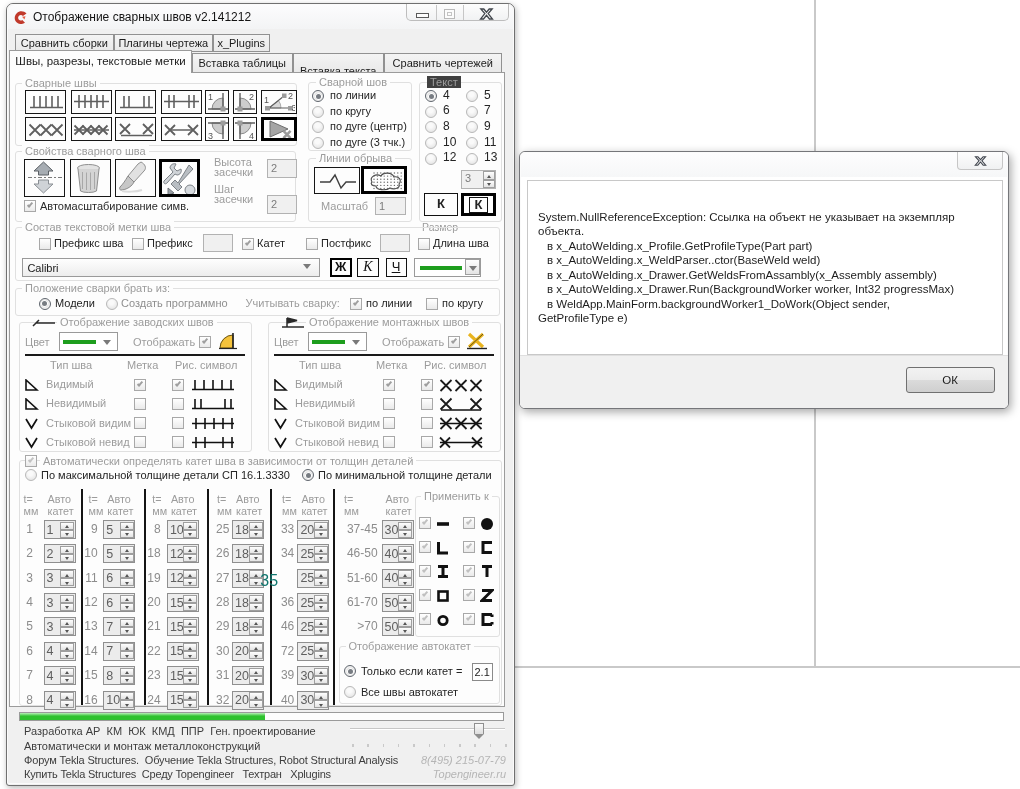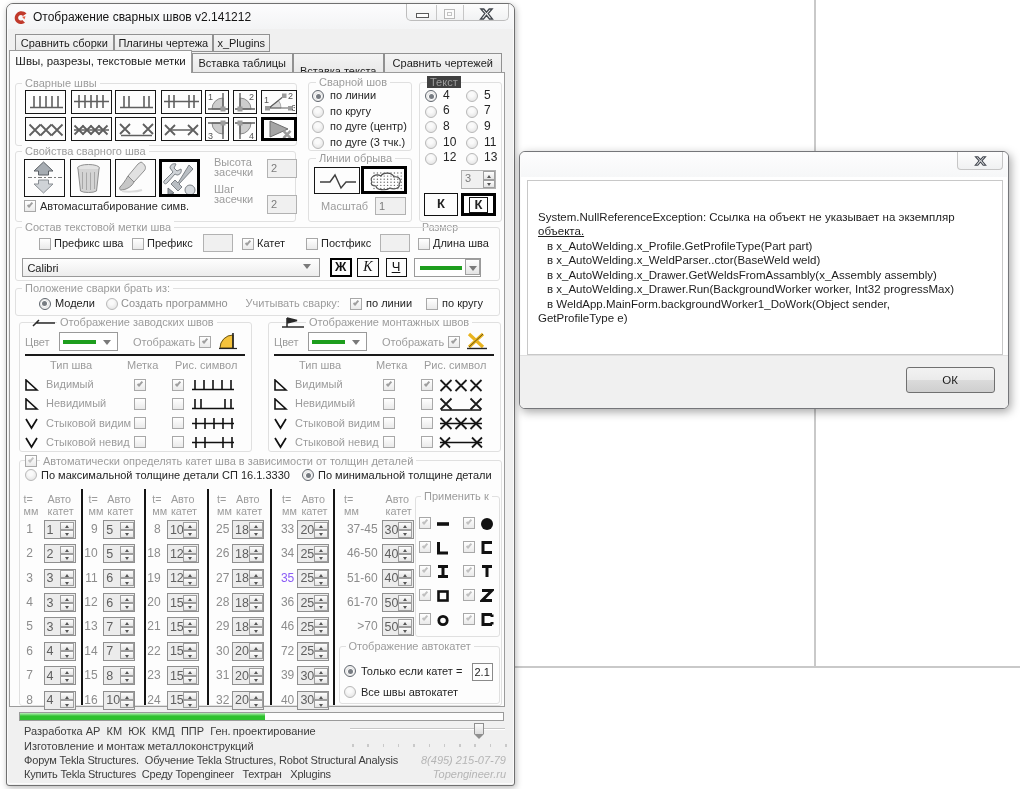--- a/index.html
+++ b/index.html
@@ -844,21 +844,21 @@
   </div>
 <div class="a tx" style="left:260.3px;top:547.37px;width:34px;text-align:right;font-size:12px;color:#8d8d8d">34</div>
 <div class="a" style="left:297.4px;top:544.37px;width:32px;height:19px;border:1px solid #8f8f8f;background:#ececec"></div>
 <div class="a tx" style="left:300.4px;top:546.87px;font-size:12.5px;color:#5f5f5f">25</div>
 <div class="a ud" style="left:313.9px;top:545.87px;width:14px;height:8px">
     <span class="uar" style="left:4px;top:2.5px"></span>
   </div>
 <div class="a ud" style="left:313.9px;top:553.87px;width:14px;height:8px">
     <span class="dar" style="left:4px;top:2.5px"></span>
   </div>
-<div class="a tx" style="left:260.3px;top:571.74px;width:34px;text-align:right;font-size:12px;color:#8b5cf6">35</div>
+<div class="a tx" style="left:260.3px;top:571.74px;width:34px;font-size:16px;color:#0f766e">35</div>
 <div class="a" style="left:297.4px;top:568.74px;width:32px;height:19px;border:1px solid #8f8f8f;background:#ececec"></div>
 <div class="a tx" style="left:300.4px;top:571.24px;font-size:12.5px;color:#5f5f5f">25</div>
 <div class="a ud" style="left:313.9px;top:570.24px;width:14px;height:8px">
     <span class="uar" style="left:4px;top:2.5px"></span>
   </div>
 <div class="a ud" style="left:313.9px;top:578.24px;width:14px;height:8px">
     <span class="dar" style="left:4px;top:2.5px"></span>
   </div>
 <div class="a tx" style="left:260.3px;top:596.11px;width:34px;text-align:right;font-size:12px;color:#8d8d8d">36</div>
 <div class="a" style="left:297.4px;top:593.11px;width:32px;height:19px;border:1px solid #8f8f8f;background:#ececec"></div>
@@ -1021,21 +1021,21 @@
 <div class="a rbx on" style="left:344px;top:665px;width:12px;height:12px">
     <span class="rdot"></span>
   </div>
 <div class="a tx" style="left:361px;top:664.5px;font-size:11px;color:#242424;">Только если катет =</div>
 <div class="a" style="left:471.5px;top:662.5px;width:21px;height:18px;border:1px solid #8a8a8a;background:#fefefe;font-size:11px;color:#222;padding:2.5px 0 0 2px">2.1</div>
 <div class="a rbx" style="left:344px;top:686px;width:12px;height:12px"></div>
 <div class="a tx" style="left:361px;top:685.5px;font-size:11px;color:#242424;">Все швы автокатет</div>
 <div class="a" style="left:19px;top:712px;width:485px;height:8.5px;border:1px solid #9a9a9a;background:#fdfdfd"></div>
 <div class="a" style="left:20px;top:713px;width:245px;height:6.5px;background:linear-gradient(#b9f0b9,#2ec22e 45%,#2ec22e)"></div>
 <div class="a tx" style="left:24px;top:724.5px;font-size:11px;color:#3d3d3d;">Разработка АР&nbsp;&nbsp;КМ&nbsp;&nbsp;ЮК&nbsp;&nbsp;КМД&nbsp;&nbsp;ППР&nbsp;&nbsp;Ген. проектирование</div>
-<div class="a tx" style="left:24px;top:740px;font-size:11px;color:#3d3d3d;">Изготовление и монтаж металлоконструкций</div>
+<div class="a tx" style="left:24px;top:740px;font-size:11px;color:#3d3d3d;">Автоматически и монтаж металлоконструкций</div>
 <div class="a tx" style="left:24px;top:754px;font-size:11px;color:#3d3d3d;letter-spacing:-0.15px">Форум Tekla Structures.&nbsp;&nbsp;Обучение Tekla Structures, Robot Structural Analysis</div>
 <div class="a tx" style="left:24px;top:768px;font-size:11px;color:#3d3d3d;letter-spacing:-0.2px">Купить Tekla Structures&nbsp;&nbsp;Среду Topengineer&nbsp;&nbsp;&nbsp;Техтран&nbsp;&nbsp;&nbsp;Xplugins</div>
 <div class="a tx" style="left:340px;top:754px;width:166px;text-align:right;font-size:11px;color:#b5b5b5;font-style:italic">8(495) 215-07-79</div>
 <div class="a tx" style="left:340px;top:768px;width:166px;text-align:right;font-size:11px;color:#b5b5b5;font-style:italic">Topengineer.ru</div>
 <div class="a" style="left:350px;top:727.5px;width:155px;height:2px;background:#c6c6c6;border-bottom:1px solid #fff"></div>
 <div class="a" style="left:474px;top:722.5px;width:10px;height:11px;background:linear-gradient(#fafafa,#dcdcdc);border:1px solid #8f8f8f;border-bottom:none"></div>
 <div class="a" style="left:474px;top:733.5px;width:0;height:0;border-left:5px solid transparent;border-right:5px solid transparent;border-top:5px solid #8f8f8f"></div>
 <div class="a" style="left:352px;top:743.5px;width:1.5px;height:3px;background:#c9c9c9"></div>
 <div class="a" style="left:367.3px;top:743.5px;width:1.5px;height:3px;background:#c9c9c9"></div>
 <div class="a" style="left:382.6px;top:743.5px;width:1.5px;height:3px;background:#c9c9c9"></div>
@@ -1050,18 +1050,18 @@
 <div class="a" style="left:519px;top:151px;width:490px;height:258px;background:#fff;border:1px solid #75767a;border-radius:6px;box-shadow:2px 3px 10px rgba(0,0,0,.35)"></div>
 <div class="a" style="left:520px;top:152px;width:488px;height:256px;border:1px solid #fbfbfb;border-radius:5px;background:linear-gradient(#fdfdfe,#f6f7f8 24px,#fff 24px)"></div>
 <div class="a" style="left:956.5px;top:152px;width:46.5px;height:18px;border:1px solid #c6c6c6;border-top:none;border-radius:0 0 4px 4px;background:linear-gradient(#fdfdfd,#f0f1f2)"></div>
 <svg class="a" style="left:974px;top:156px;" width="13" height="10" viewBox="0 0 13 10">
     <path d="M1.5 0.8 L3.9 0.8 L6.5 3.7 L9.1 0.8 L11.5 0.8 L7.9 4.8 L11.7 9.2 L9.2 9.2 L6.5 6 L3.8 9.2 L1.3 9.2 L5.1 4.8 Z" fill="#fbfbfb" stroke="#40454e" stroke-width="1.1"></path>
   </svg>
 <div class="a" style="left:526.5px;top:180px;width:476px;height:175px;background:#fff;border:1px solid #c8c8c8"></div>
 <div class="a" style="left:520px;top:355px;width:488px;height:53px;background:#f0f0f0;border-top:1px solid #dfdfdf;border-radius:0 0 5px 5px"></div>
 <div class="a" style="left:905.7px;top:367px;width:89px;height:25.5px;border:1px solid #707070;border-radius:3px;background:linear-gradient(#f2f2f2,#ebebeb 49%,#dbdbdb 50%,#cfcfcf);text-align:center;font-size:11.5px;color:#1c1c1c;padding-top:5.5px">ОК</div>
 <div class="a tx" style="left:538px;top:210.5px;font-size:11.5px;color:#1d1d1d;">System.NullReferenceException: Ссылка на объект не указывает на экземпляр</div>
-<div class="a tx" style="left:538px;top:225px;font-size:11.5px;color:#1d1d1d;text-decoration:underline;">объекта.</div>
+<div class="a tx" style="left:538px;top:225px;font-size:11.5px;color:#1d1d1d;">объекта.</div>
 <div class="a tx" style="left:547px;top:239.5px;font-size:11.5px;color:#1d1d1d;">в x_AutoWelding.x_Profile.GetProfileType(Part part)</div>
 <div class="a tx" style="left:547px;top:254px;font-size:11.5px;color:#1d1d1d;">в x_AutoWelding.x_WeldParser..ctor(BaseWeld weld)</div>
 <div class="a tx" style="left:547px;top:268.5px;font-size:11.5px;color:#1d1d1d;">в x_AutoWelding.x_Drawer.GetWeldsFromAssambly(x_Assembly assembly)</div>
 <div class="a tx" style="left:547px;top:283px;font-size:11.5px;color:#1d1d1d;">в x_AutoWelding.x_Drawer.Run(BackgroundWorker worker, Int32 progressMax)</div>
 <div class="a tx" style="left:547px;top:297.5px;font-size:11.5px;color:#1d1d1d;">в WeldApp.MainForm.backgroundWorker1_DoWork(Object sender,</div>
 <div class="a tx" style="left:538px;top:312px;font-size:11.5px;color:#1d1d1d;">GetProfileType e)</div>
 </body></html>

